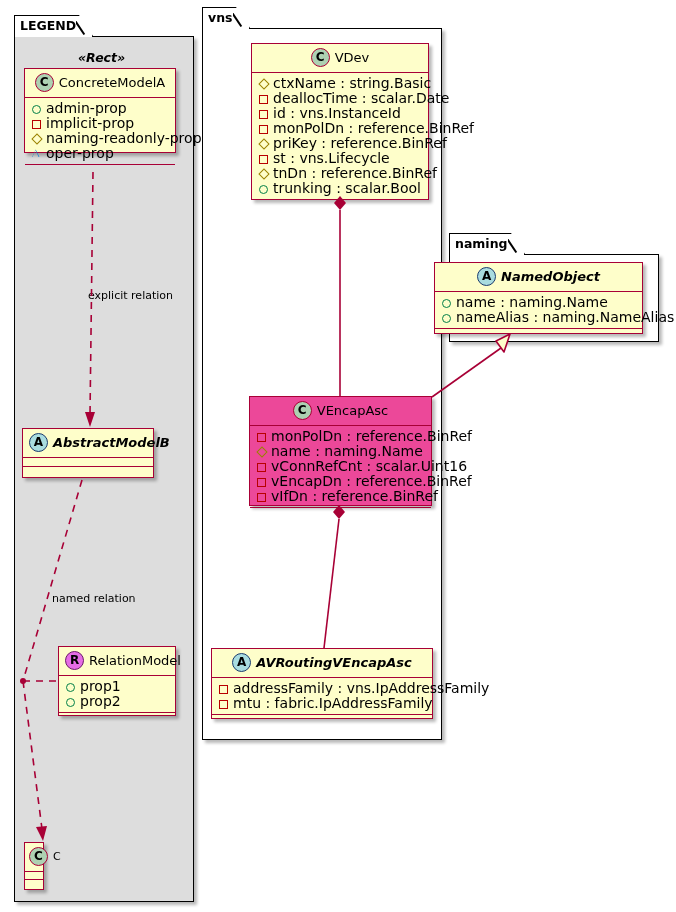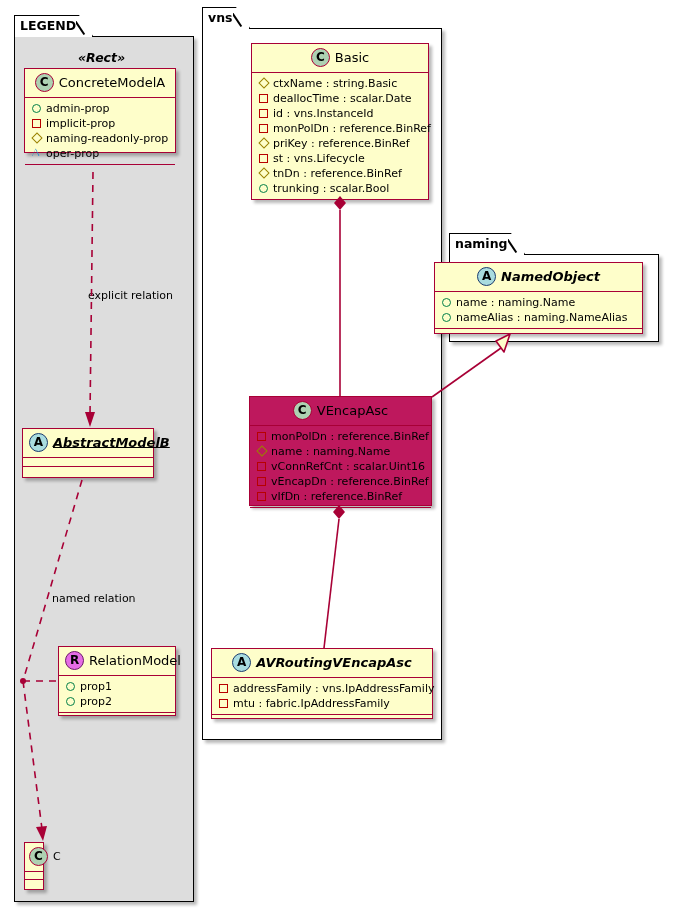--- a/index.html
+++ b/index.html
@@ -70,21 +70,21 @@
   #naming-pkg { background: #ffffff; }
 
   
   .cls {
     position: absolute;
     box-sizing: border-box;
     border: 1.5px solid #a80036;
     background: #fefeca;
     box-shadow: 3px 3px 3px rgba(0,0,0,0.28);
   }
-  .cls.highlight { background: #be185d; }
+  .cls.highlight { background: #ec4899; }
 
   .cls-head {
     position: relative;
     box-sizing: border-box;
     border-bottom: 1.5px solid #a80036;
     text-align: center;
     padding: 4px 8px 5px 8px;
     font-size: 13px;
     color: #000000;
     white-space: nowrap;
@@ -92,21 +92,21 @@
   .cls-head .nm { vertical-align: middle; }
   .cls-head.italic .nm { font-style: italic; font-weight: bold; }
 
   .cls-attrs {
     box-sizing: border-box;
     border-bottom: 1.5px solid #a80036;
     padding: 3px 5px 3px 6px;
   }
   .cls-attrs.empty { padding: 0; height: 9px; }
   .attr {
-    font-size: 11px;
+    font-size: 14px;
     color: #000000;
     line-height: 15px;
     white-space: nowrap;
   }
   .cls-foot {
     box-sizing: border-box;
     height: 9px;
   }
 
   
@@ -219,21 +219,21 @@
   </div>
   <div class="cls-attrs">
     <div class="attr"><span class="vis vis-circle"></span><span>admin-prop</span></div>
     <div class="attr"><span class="vis vis-square"></span><span>implicit-prop</span></div>
     <div class="attr"><span class="vis vis-diamond"></span><span>naming-readonly-prop</span></div>
     <div class="attr"><span class="vis vis-triangle"></span><span>oper-prop</span></div>
   </div>
   <div class="cls-foot"></div>
 </div>
 
-<div class="cls" style="left:22px; top:428px; width:132px; height:50px;text-decoration:underline;">
+<div class="cls" style="left:22px; top:428px; width:132px; height:50px;">
   <div class="cls-head italic" style="text-align:left; padding-left:6px;">
     <span class="badge badge-A">A</span><span class="nm">AbstractModelB</span>
   </div>
   <div class="cls-attrs empty"></div>
   <div class="cls-foot"></div>
 </div>
 
 <div class="cls" style="left:58px; top:646px; width:118px; height:70px;">
   <div class="cls-head" style="text-align:left; padding-left:6px;">
     <span class="badge badge-R">R</span><span class="nm">RelationModel</span>
@@ -257,21 +257,21 @@
 <div class="edge-label" style="left:52px; top:592px;">named relation</div>
 
 <div class="pkg" id="vns-pkg" style="left:202px; top:28px; width:240px; height:712px;"></div>
 <div class="pkg-tab" style="left:202px; top:7px; height:22px;">
   <span>vns</span>
   <span class="pkg-tab-slash"></span>
 </div>
 
 <div class="cls" style="left:251px; top:43px; width:178px; height:157px;">
   <div class="cls-head">
-    <span class="badge badge-C">C</span><span class="nm">Basic</span>
+    <span class="badge badge-C">C</span><span class="nm">VDev</span>
   </div>
   <div class="cls-attrs">
     <div class="attr"><span class="vis vis-diamond"></span><span>ctxName : string.Basic</span></div>
     <div class="attr"><span class="vis vis-square"></span><span>deallocTime : scalar.Date</span></div>
     <div class="attr"><span class="vis vis-square"></span><span>id : vns.InstanceId</span></div>
     <div class="attr"><span class="vis vis-square"></span><span>monPolDn : reference.BinRef</span></div>
     <div class="attr"><span class="vis vis-diamond"></span><span>priKey : reference.BinRef</span></div>
     <div class="attr"><span class="vis vis-square"></span><span>st : vns.Lifecycle</span></div>
     <div class="attr"><span class="vis vis-diamond"></span><span>tnDn : reference.BinRef</span></div>
     <div class="attr"><span class="vis vis-circle"></span><span>trunking : scalar.Bool</span></div>

